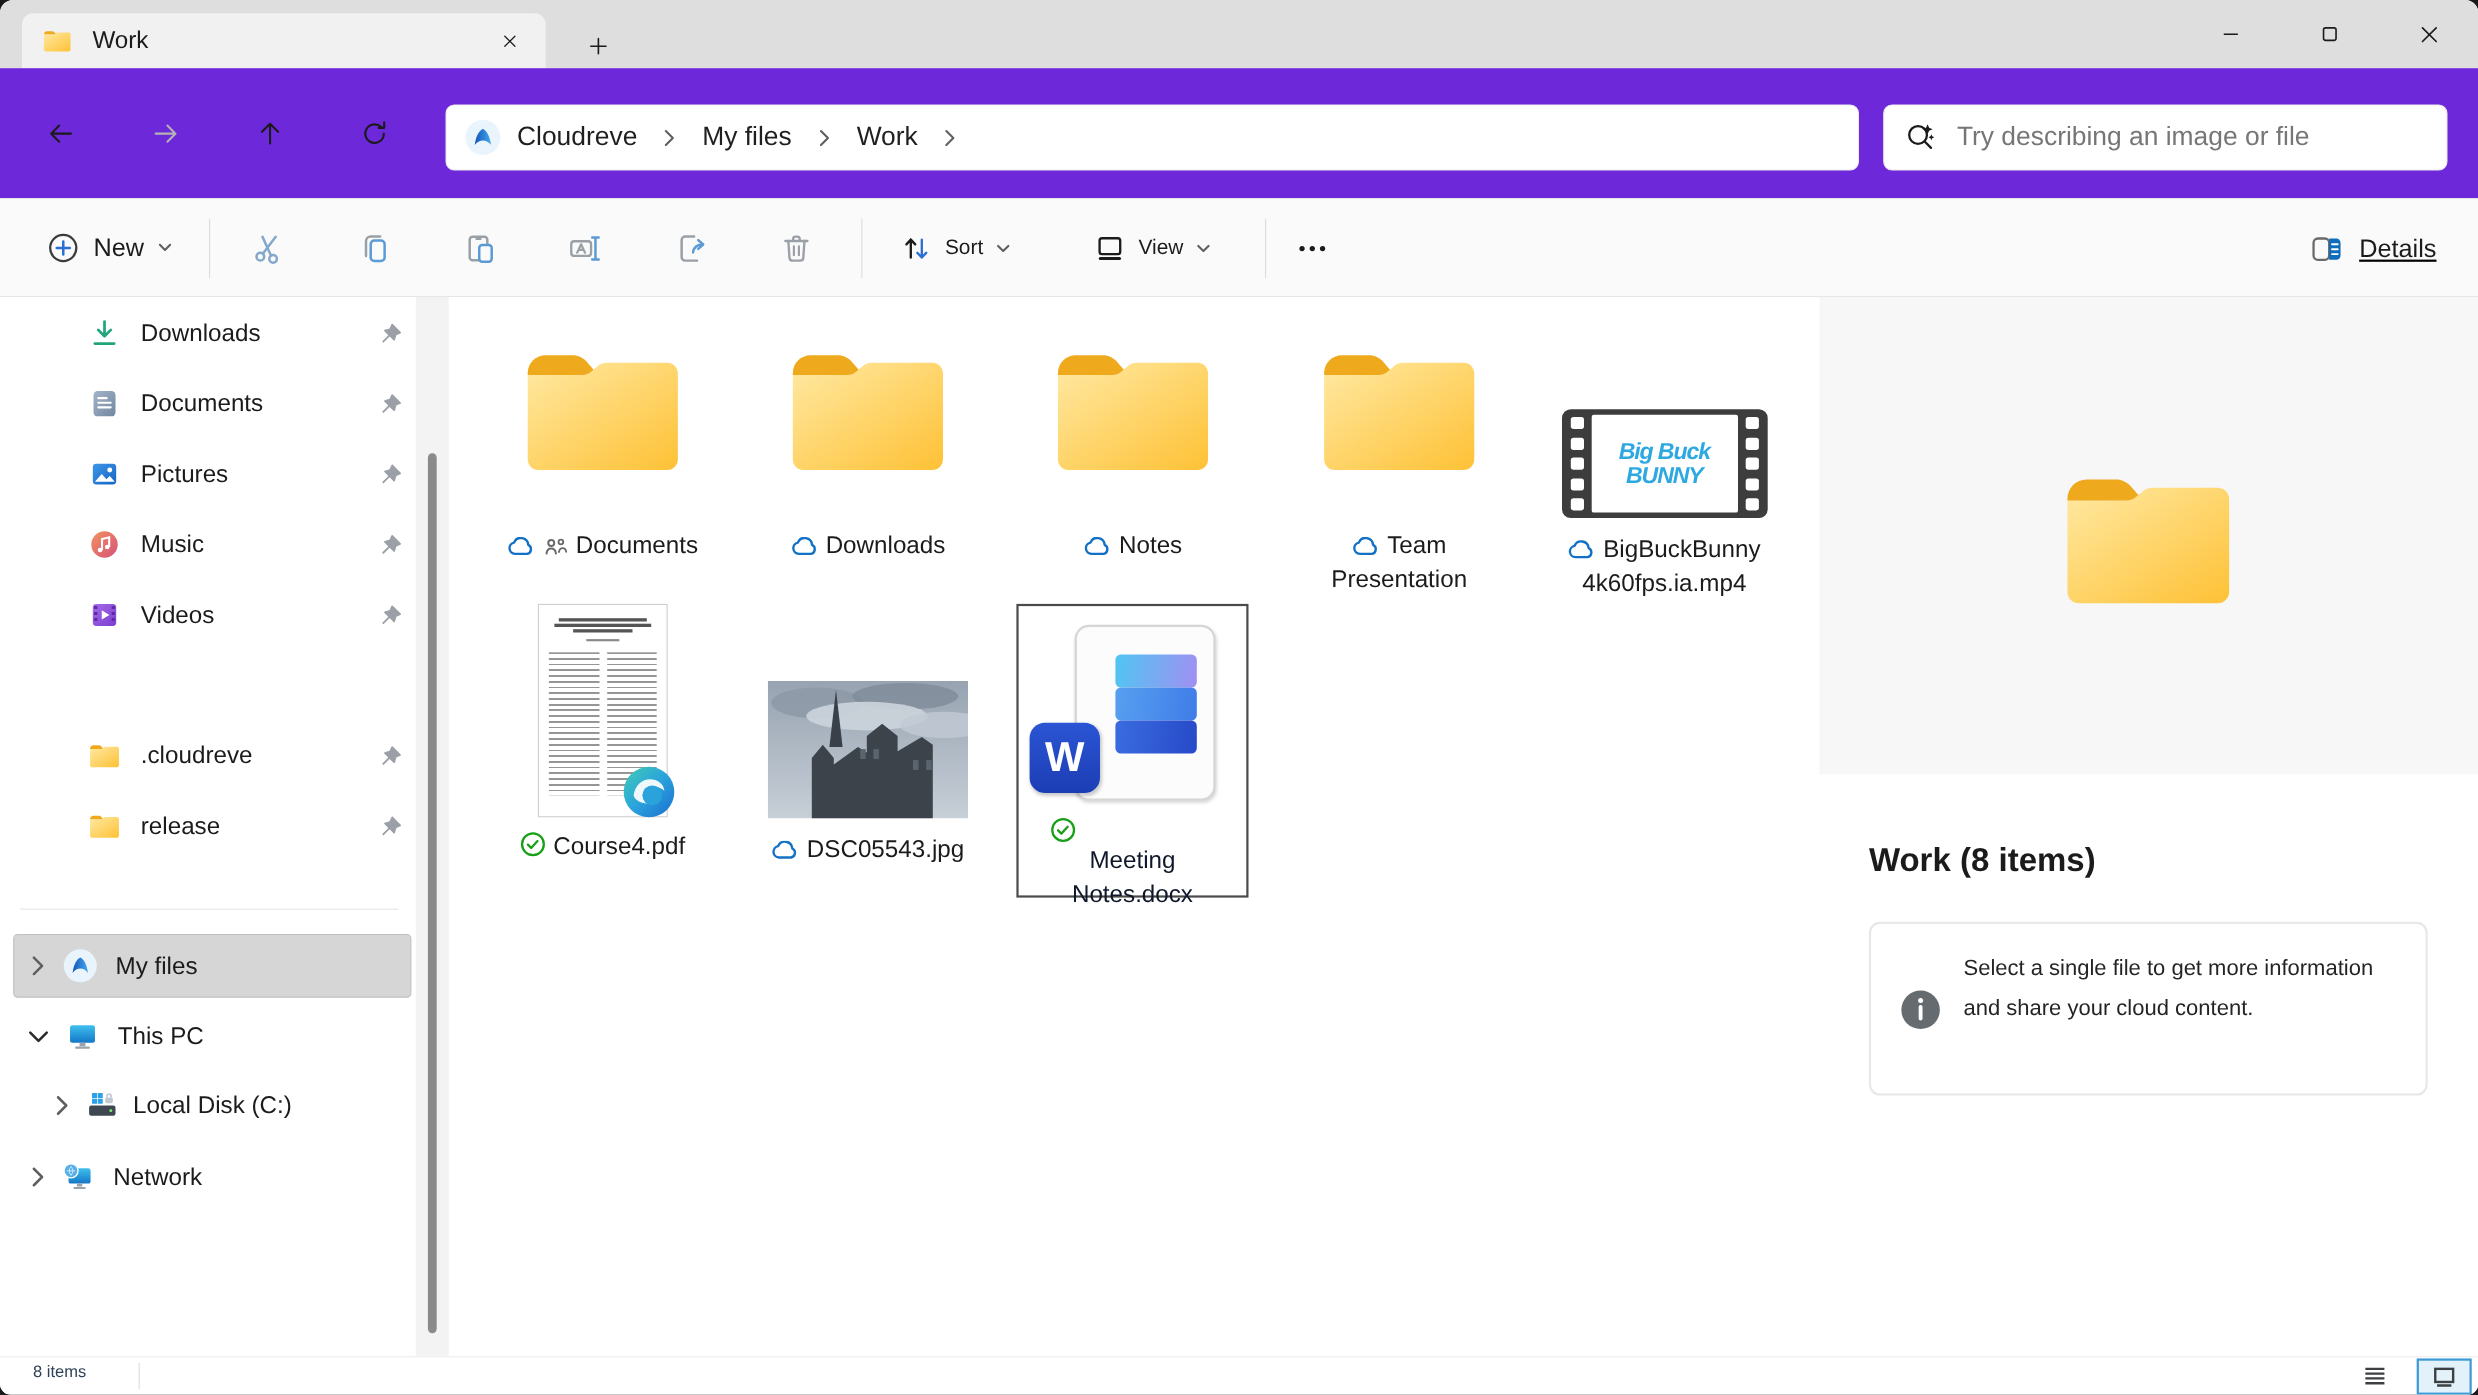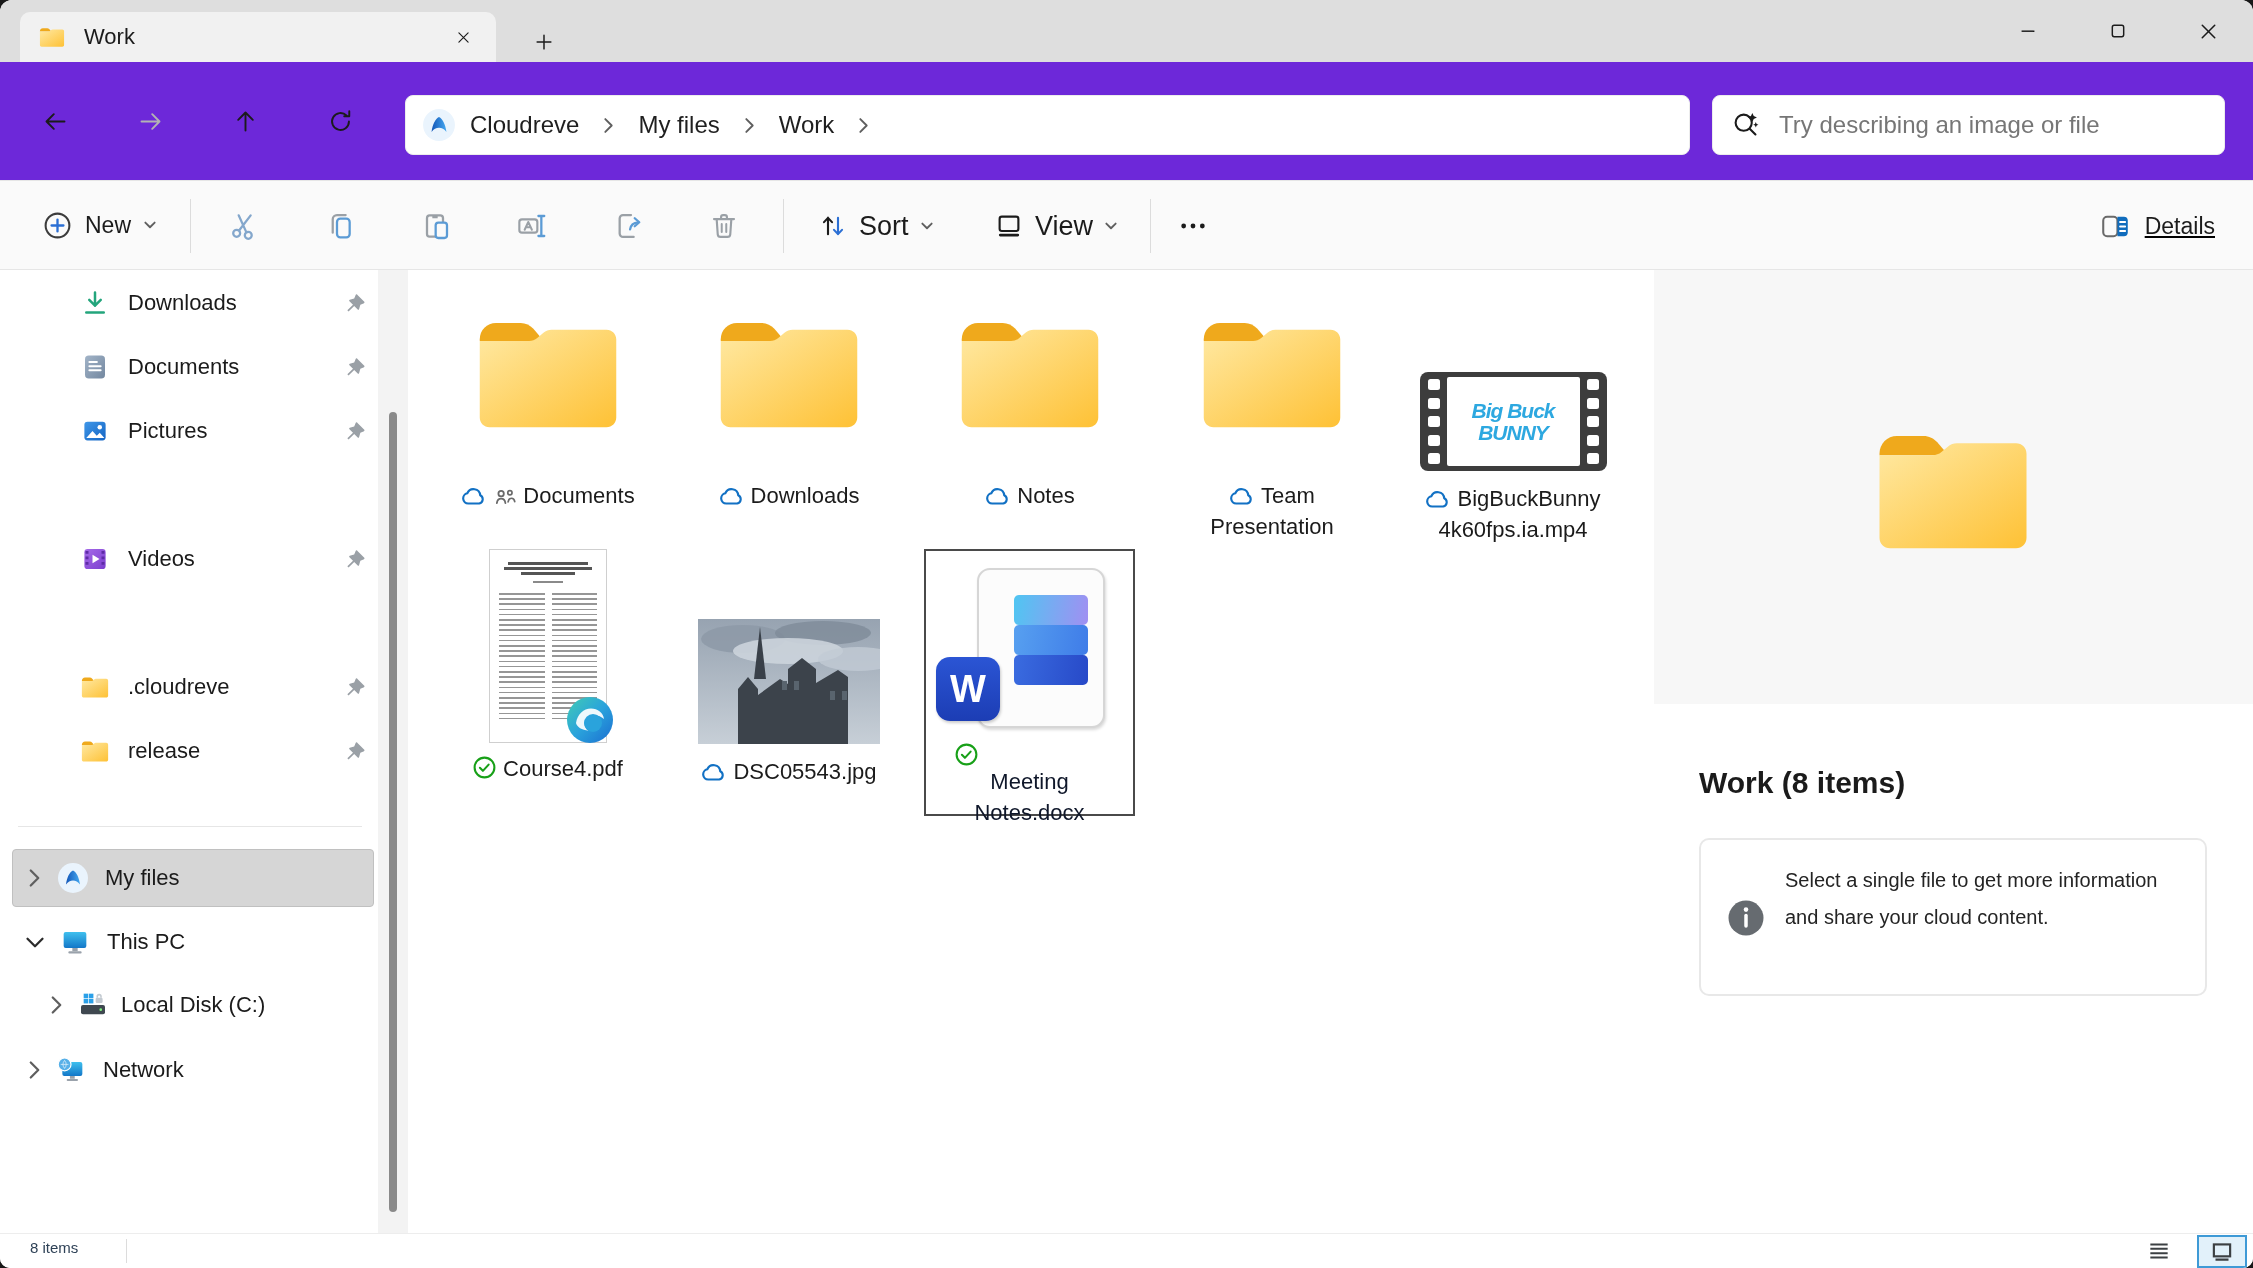--- a/index.html
+++ b/index.html
@@ -26,21 +26,21 @@
   .search input{flex:1;border:none;outline:none;background:transparent;font-size:24px;color:#1b1b1b;margin-left:16px;font-family:"Liberation Sans",sans-serif;}
   .search input::placeholder{color:#767676;}
 
   
   .toolbar{position:absolute;left:0;top:180px;right:0;height:90px;background:#fafafa;border-top:1px solid #e6e6e6;border-bottom:1px solid #e6e6e6;box-sizing:border-box;}
   .tb-new{position:absolute;left:30px;top:18px;height:52px;display:flex;align-items:center;gap:12px;padding:0 12px;border-radius:6px;}
   .tb-new .t{font-size:23px;color:#1b1b1b;}
   .tb-div{position:absolute;top:18px;width:1px;height:54px;background:#dcdcdc;}
   .tb-btn{position:absolute;top:17px;width:56px;height:56px;display:flex;align-items:center;justify-content:center;border-radius:6px;}
   .tb-group{position:absolute;top:17px;height:56px;display:flex;align-items:center;gap:11px;padding:0 10px;border-radius:6px;}
-  .tb-group .t{font-size:27px;color:#1b1b1b;}
+  .tb-group .t{font-size:19px;color:#1b1b1b;}
   .tb-details{position:absolute;right:38px;top:17px;height:56px;display:flex;align-items:center;gap:14px;text-decoration:underline;}
   .tb-details .t{font-size:23px;color:#1b1b1b;}
 
   
   .main{position:absolute;left:0;top:270px;right:0;bottom:35px;background:#fff;}
   .sidebar{position:absolute;left:0;top:0;width:378px;height:100%;}
   .side-row{position:absolute;left:0;width:100%;height:64px;display:flex;align-items:center;}
   .side-row .ic{margin-left:80px;}
   .side-row .t{margin-left:18px;font-size:22px;color:#1b1b1b;}
   .pin{position:absolute;right:12px;top:50%;transform:translateY(-50%);}
@@ -540,20 +540,33 @@
               <use href="#sym-pics"></use>
             </svg>
           </span>
         <span class="t">Pictures</span>
         <span class="pin">
             <svg width="21" height="21">
               <use href="#sym-pin"></use>
             </svg>
           </span>
       </div>
+      <div class="side-row" style="top:193px">
+        <span class="ic">
+            <svg width="30" height="30">
+              <use href="#sym-music"></use>
+            </svg>
+          </span>
+        <span class="t">Music</span>
+        <span class="pin">
+            <svg width="21" height="21">
+              <use href="#sym-pin"></use>
+            </svg>
+          </span>
+      </div>
       <div class="side-row" style="top:257px">
         <span class="ic">
             <svg width="30" height="30">
               <use href="#sym-videos"></use>
             </svg>
           </span>
         <span class="t">Videos</span>
         <span class="pin">
             <svg width="21" height="21">
               <use href="#sym-pin"></use>

